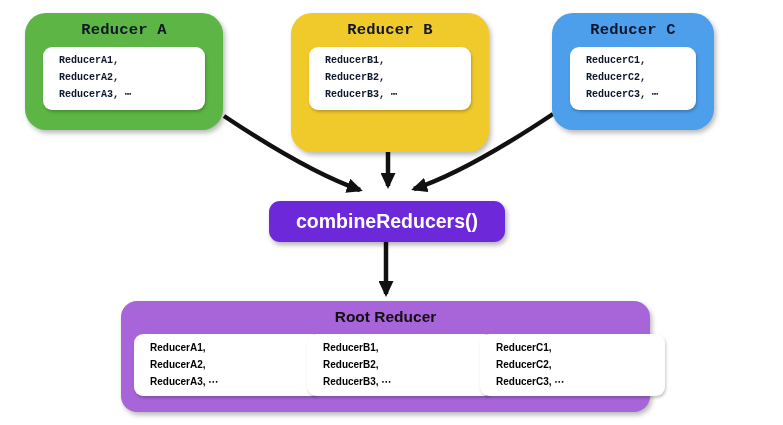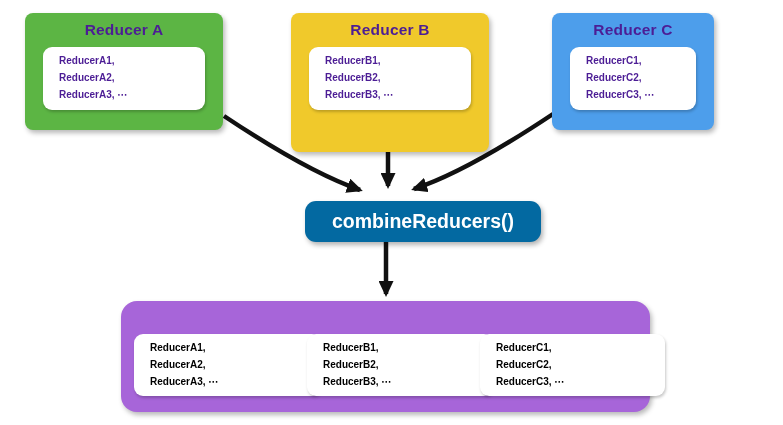--- a/index.html
+++ b/index.html
@@ -8,23 +8,24 @@
     background:#ffffff;
     font-family:"Liberation Sans", sans-serif;
     position:relative;
     overflow:hidden;
   }
   .canvas { position:absolute; inset:0; width:783px; height:425px; }
 
   
   .node {
     position:absolute;
-    border-radius:8px;
+    border-radius:21px;
     box-shadow:2px 3px 5px rgba(0,0,0,0.28);
-    color:#4c1d95;
+    color:#0f172a;
+    font-family:Liberation Mono, monospace;
   }
   .node .title {
     height:34px;
     display:flex; align-items:center; justify-content:center;
     font-size:15.5px; font-weight:bold;
     letter-spacing:0.2px;
   }
   .inner-card {
     position:absolute;
     background:#ffffff;
@@ -107,23 +108,24 @@
 
   <div class="node top-node" style="left: 552px; top: 13px; width: 162px; height: 117px; background: rgb(77, 158, 235);">
     <div class="title">Reducer C</div>
     <div class="inner-card">
       <div>ReducerC1,</div>
       <div>ReducerC2,</div>
       <div>ReducerC3, ⋯</div>
     </div>
   </div>
 
-  <div class="combine" style="background: #0369a1; margin-left: 36px;">combineReducers()</div>
+  <div class="combine" style="background: #6d28d9;">combineReducers()</div>
 
   <div class="root-node" style="background: rgb(167, 101, 217);">
+    <div class="title">Root Reducer</div>
 
     <div class="inner-card root-group g1">
       <div>ReducerA1,</div>
       <div>ReducerA2,</div>
       <div>ReducerA3, ⋯</div>
     </div>
 
     <div class="inner-card root-group g2">
       <div>ReducerB1,</div>
       <div>ReducerB2,</div>

